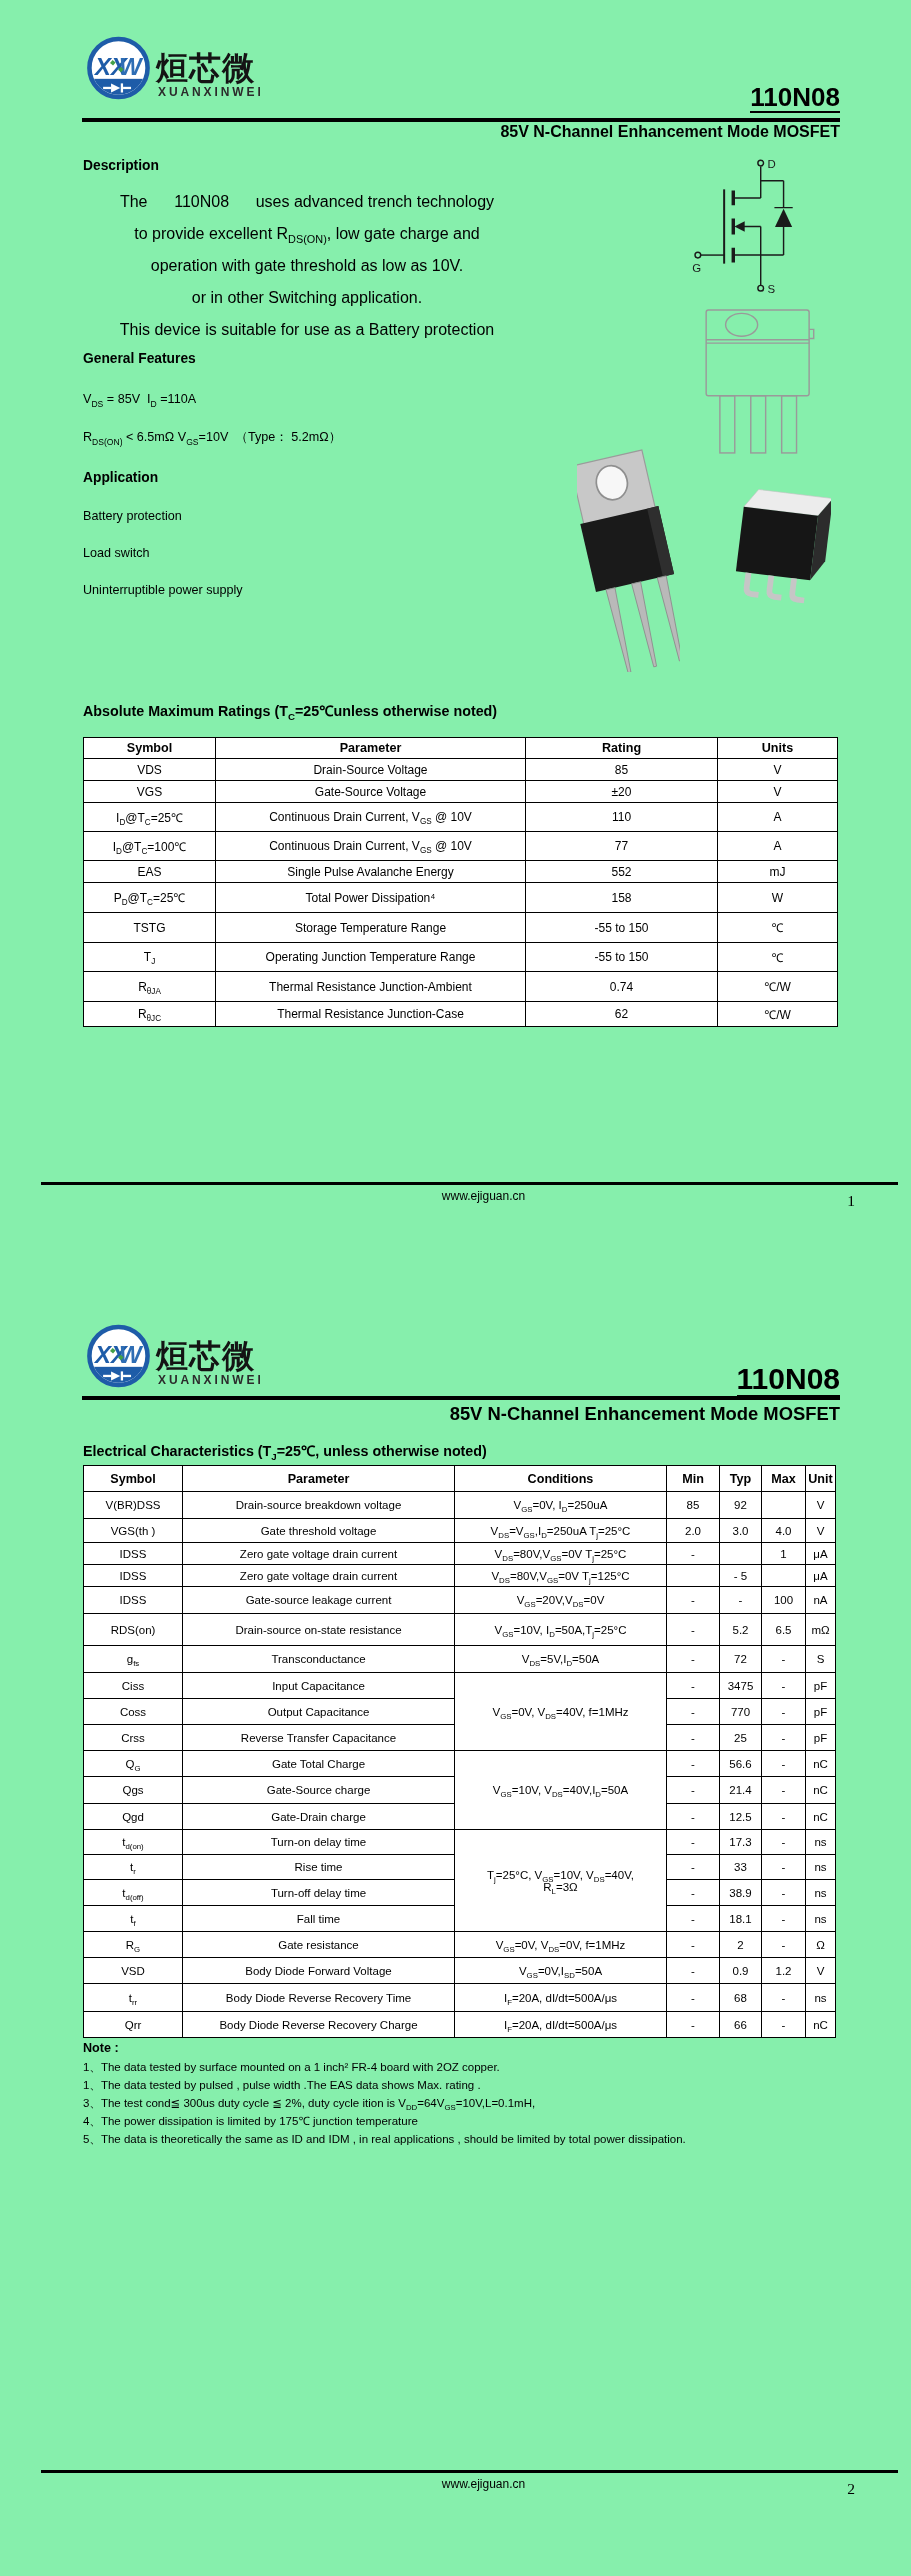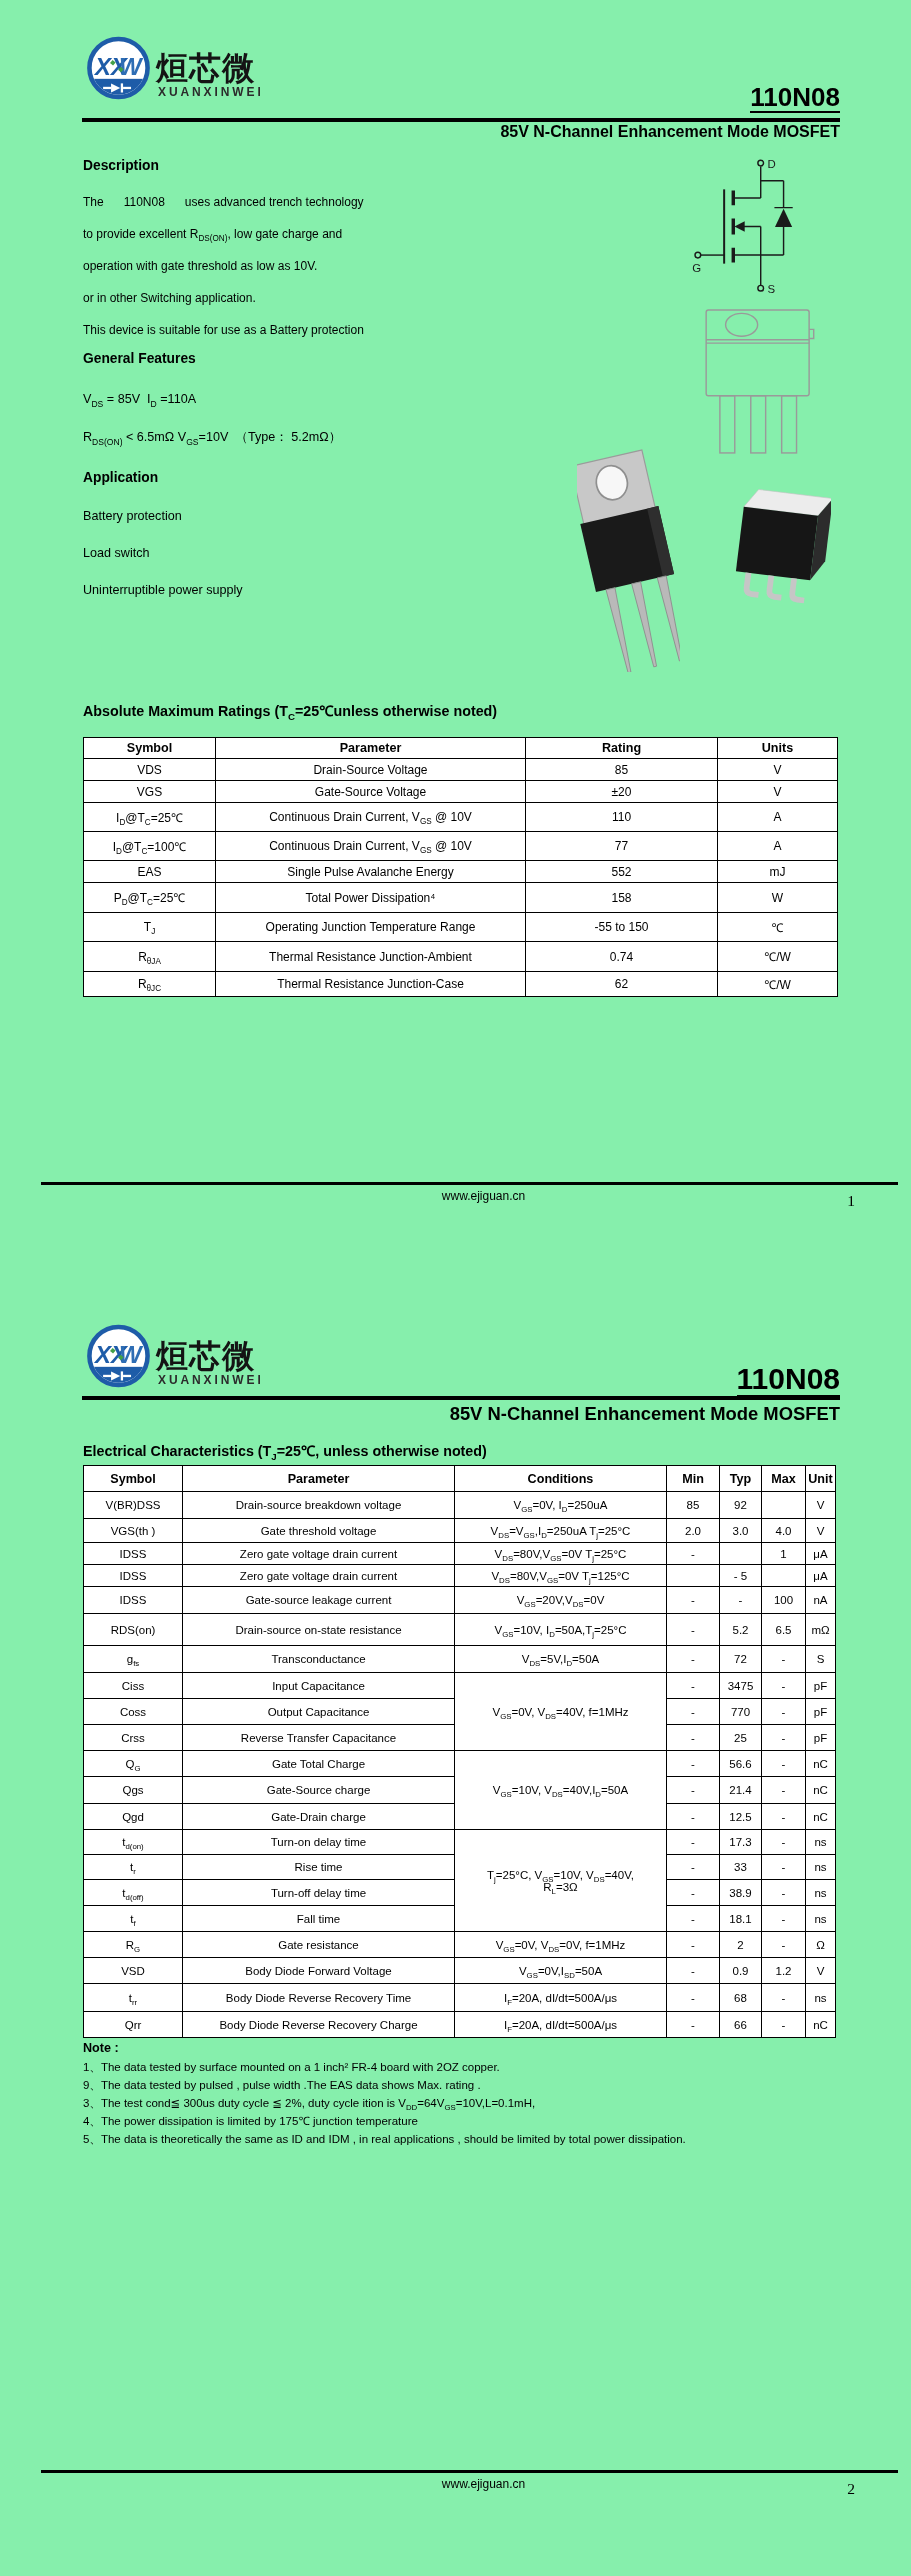--- a/index.html
+++ b/index.html
@@ -66,21 +66,21 @@
       </g>
     </svg>
     <div class="logo-cn">烜芯微</div>
     <div class="logo-en">XUANXINWEI</div>
 
     <div class="partno p1-partno">110N08</div>
     <div class="hrule p1-hrule"></div>
     <div class="subtitle p1-subtitle">85V N-Channel Enhancement Mode MOSFET</div>
 
     <div class="sec-h" style="top:158px">Description</div>
-    <div class="list pre" style="top:186px;line-height:32px;font-size:12px;"><div>The      110N08      uses advanced trench technology</div><div>to provide excellent R<sub>DS(ON)</sub>, low gate charge and</div><div>operation with gate threshold as low as 10V.</div><div>or in other Switching application.</div><div>This device is suitable for use as a Battery protection</div></div>
+    <div class="list pre" style="top:186px;line-height:32px;font-size:16px;text-align:center;"><div>The      110N08      uses advanced trench technology</div><div>to provide excellent R<sub>DS(ON)</sub>, low gate charge and</div><div>operation with gate threshold as low as 10V.</div><div>or in other Switching application.</div><div>This device is suitable for use as a Battery protection</div></div>
 
     <div class="sec-h" style="top:351px">General Features</div>
     <div class="list pre" style="top:380px;line-height:38px;font-size:12.6px;"><div>V<sub>DS</sub> = 85V  I<sub>D</sub> =110A</div><div>R<sub>DS(ON)</sub> &lt; 6.5mΩ V<sub>GS</sub>=10V  （Type： 5.2mΩ）</div></div>
 
     <div class="sec-h" style="top:470px">Application</div>
     <div class="list" style="top:498px;line-height:37px;font-size:12.6px;">
         <div>Battery protection</div>
         <div>Load switch</div>
         <div>Uninterruptible power supply</div>
       </div>
@@ -185,20 +185,26 @@
             <td>EAS</td>
             <td>Single Pulse Avalanche Energy</td>
             <td>552</td>
             <td>mJ</td>
           </tr>
           <tr style="height: 30px;">
             <td>P<sub>D</sub>@T<sub>C</sub>=25℃</td>
             <td>Total Power Dissipation⁴</td>
             <td>158</td>
             <td>W</td>
+          </tr>
+          <tr style="height: 30px;">
+            <td>TSTG</td>
+            <td>Storage Temperature Range</td>
+            <td>-55 to 150</td>
+            <td>℃</td>
           </tr>
           <tr style="height: 29px;">
             <td>T<sub>J</sub></td>
             <td>Operating Junction Temperature Range</td>
             <td>-55 to 150</td>
             <td>℃</td>
           </tr>
           <tr style="height: 30px;">
             <td>R<sub>θJA</sub></td>
             <td>Thermal Resistance Junction-Ambient</td>
@@ -449,21 +455,21 @@
             <td>66</td>
             <td>-</td>
             <td>nC</td>
           </tr>
         </tbody>
       </table>
 
     <div class="note-h" style="top:753px">Note :</div>
     <div class="list note-list" style="top:770px;line-height:18px;font-size:11.5px;">
         <div>1、The data tested by surface mounted on a 1 inch² FR-4 board with 2OZ copper.</div>
-        <div>9、The data tested by pulsed , pulse width .The EAS data shows Max. rating .</div>
+        <div>1、The data tested by pulsed , pulse width .The EAS data shows Max. rating .</div>
         <div>3、The test cond≦ 300us duty cycle ≦ 2%, duty cycle ition is V<sub>DD</sub>=64V<sub>GS</sub>=10V,L=0.1mH,</div>
         <div>4、The power dissipation is limited by 175℃ junction temperature</div>
         <div>5、The data is theoretically the same as ID and IDM , in real applications , should be limited by total power dissipation.</div>
       </div>
 
     <div class="foot-rule"></div>
     <div class="foot-url">www.ejiguan.cn</div>
     <div class="foot-page">2</div>
   </section>
 

